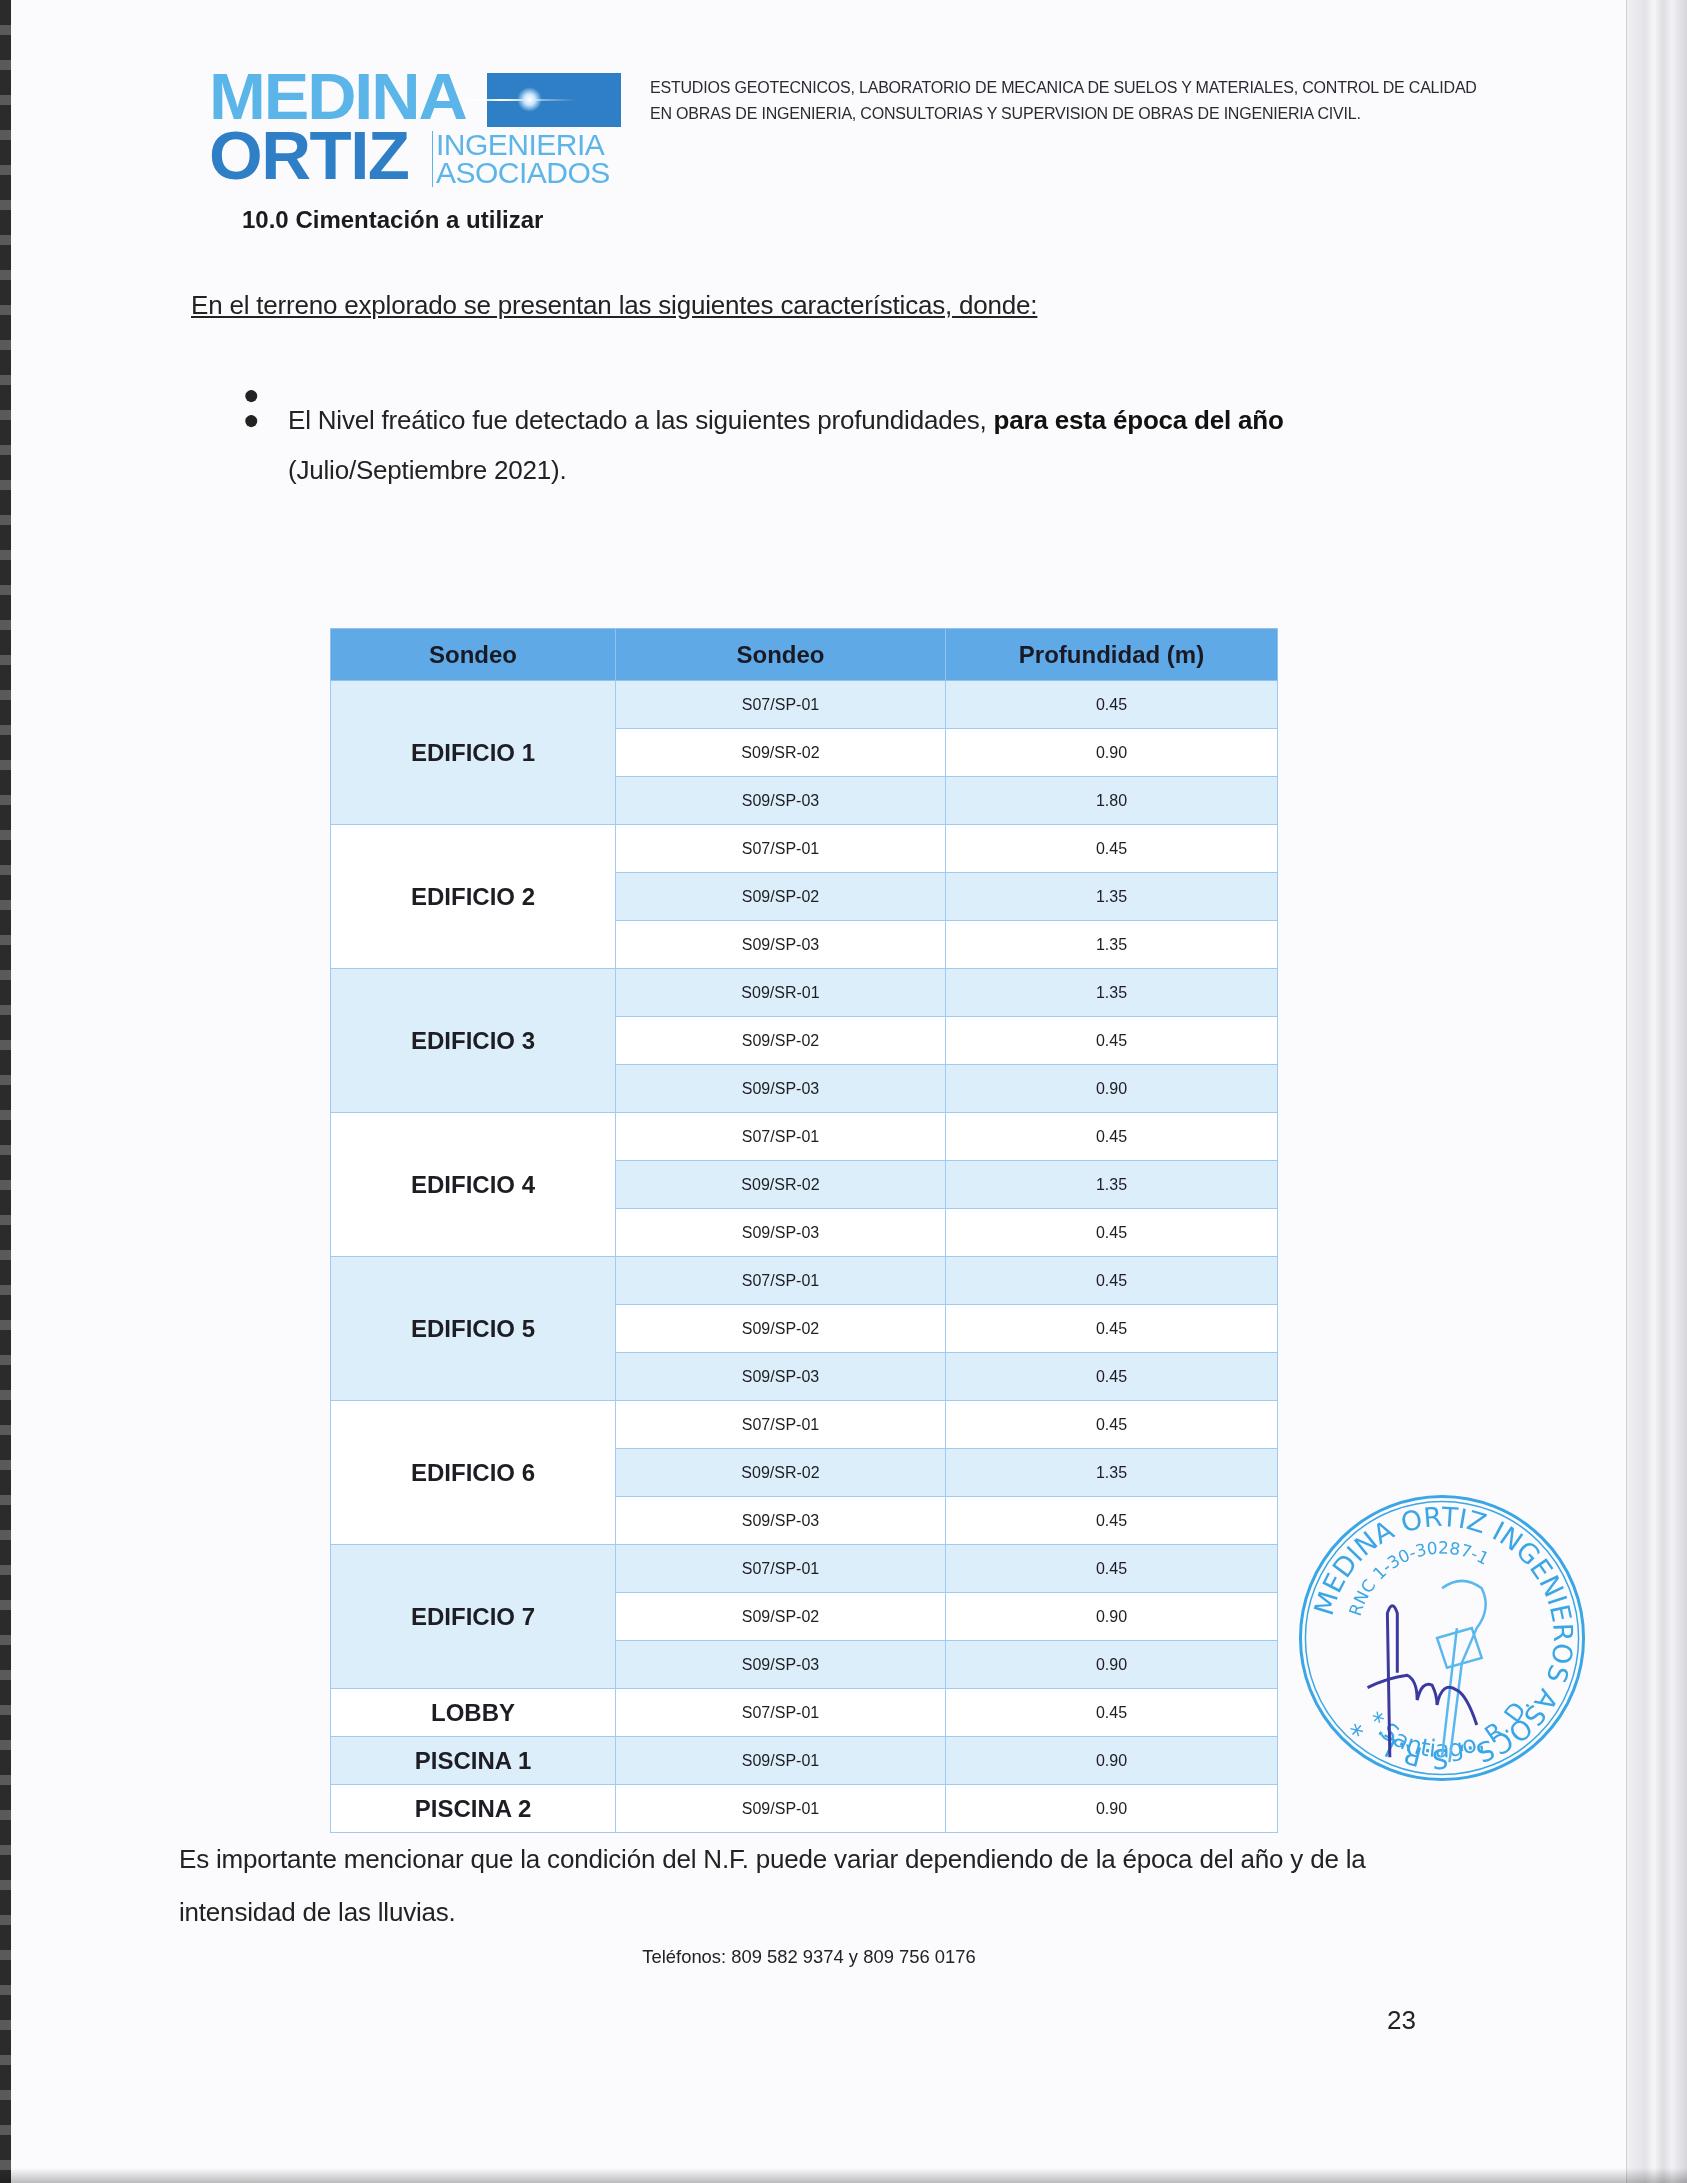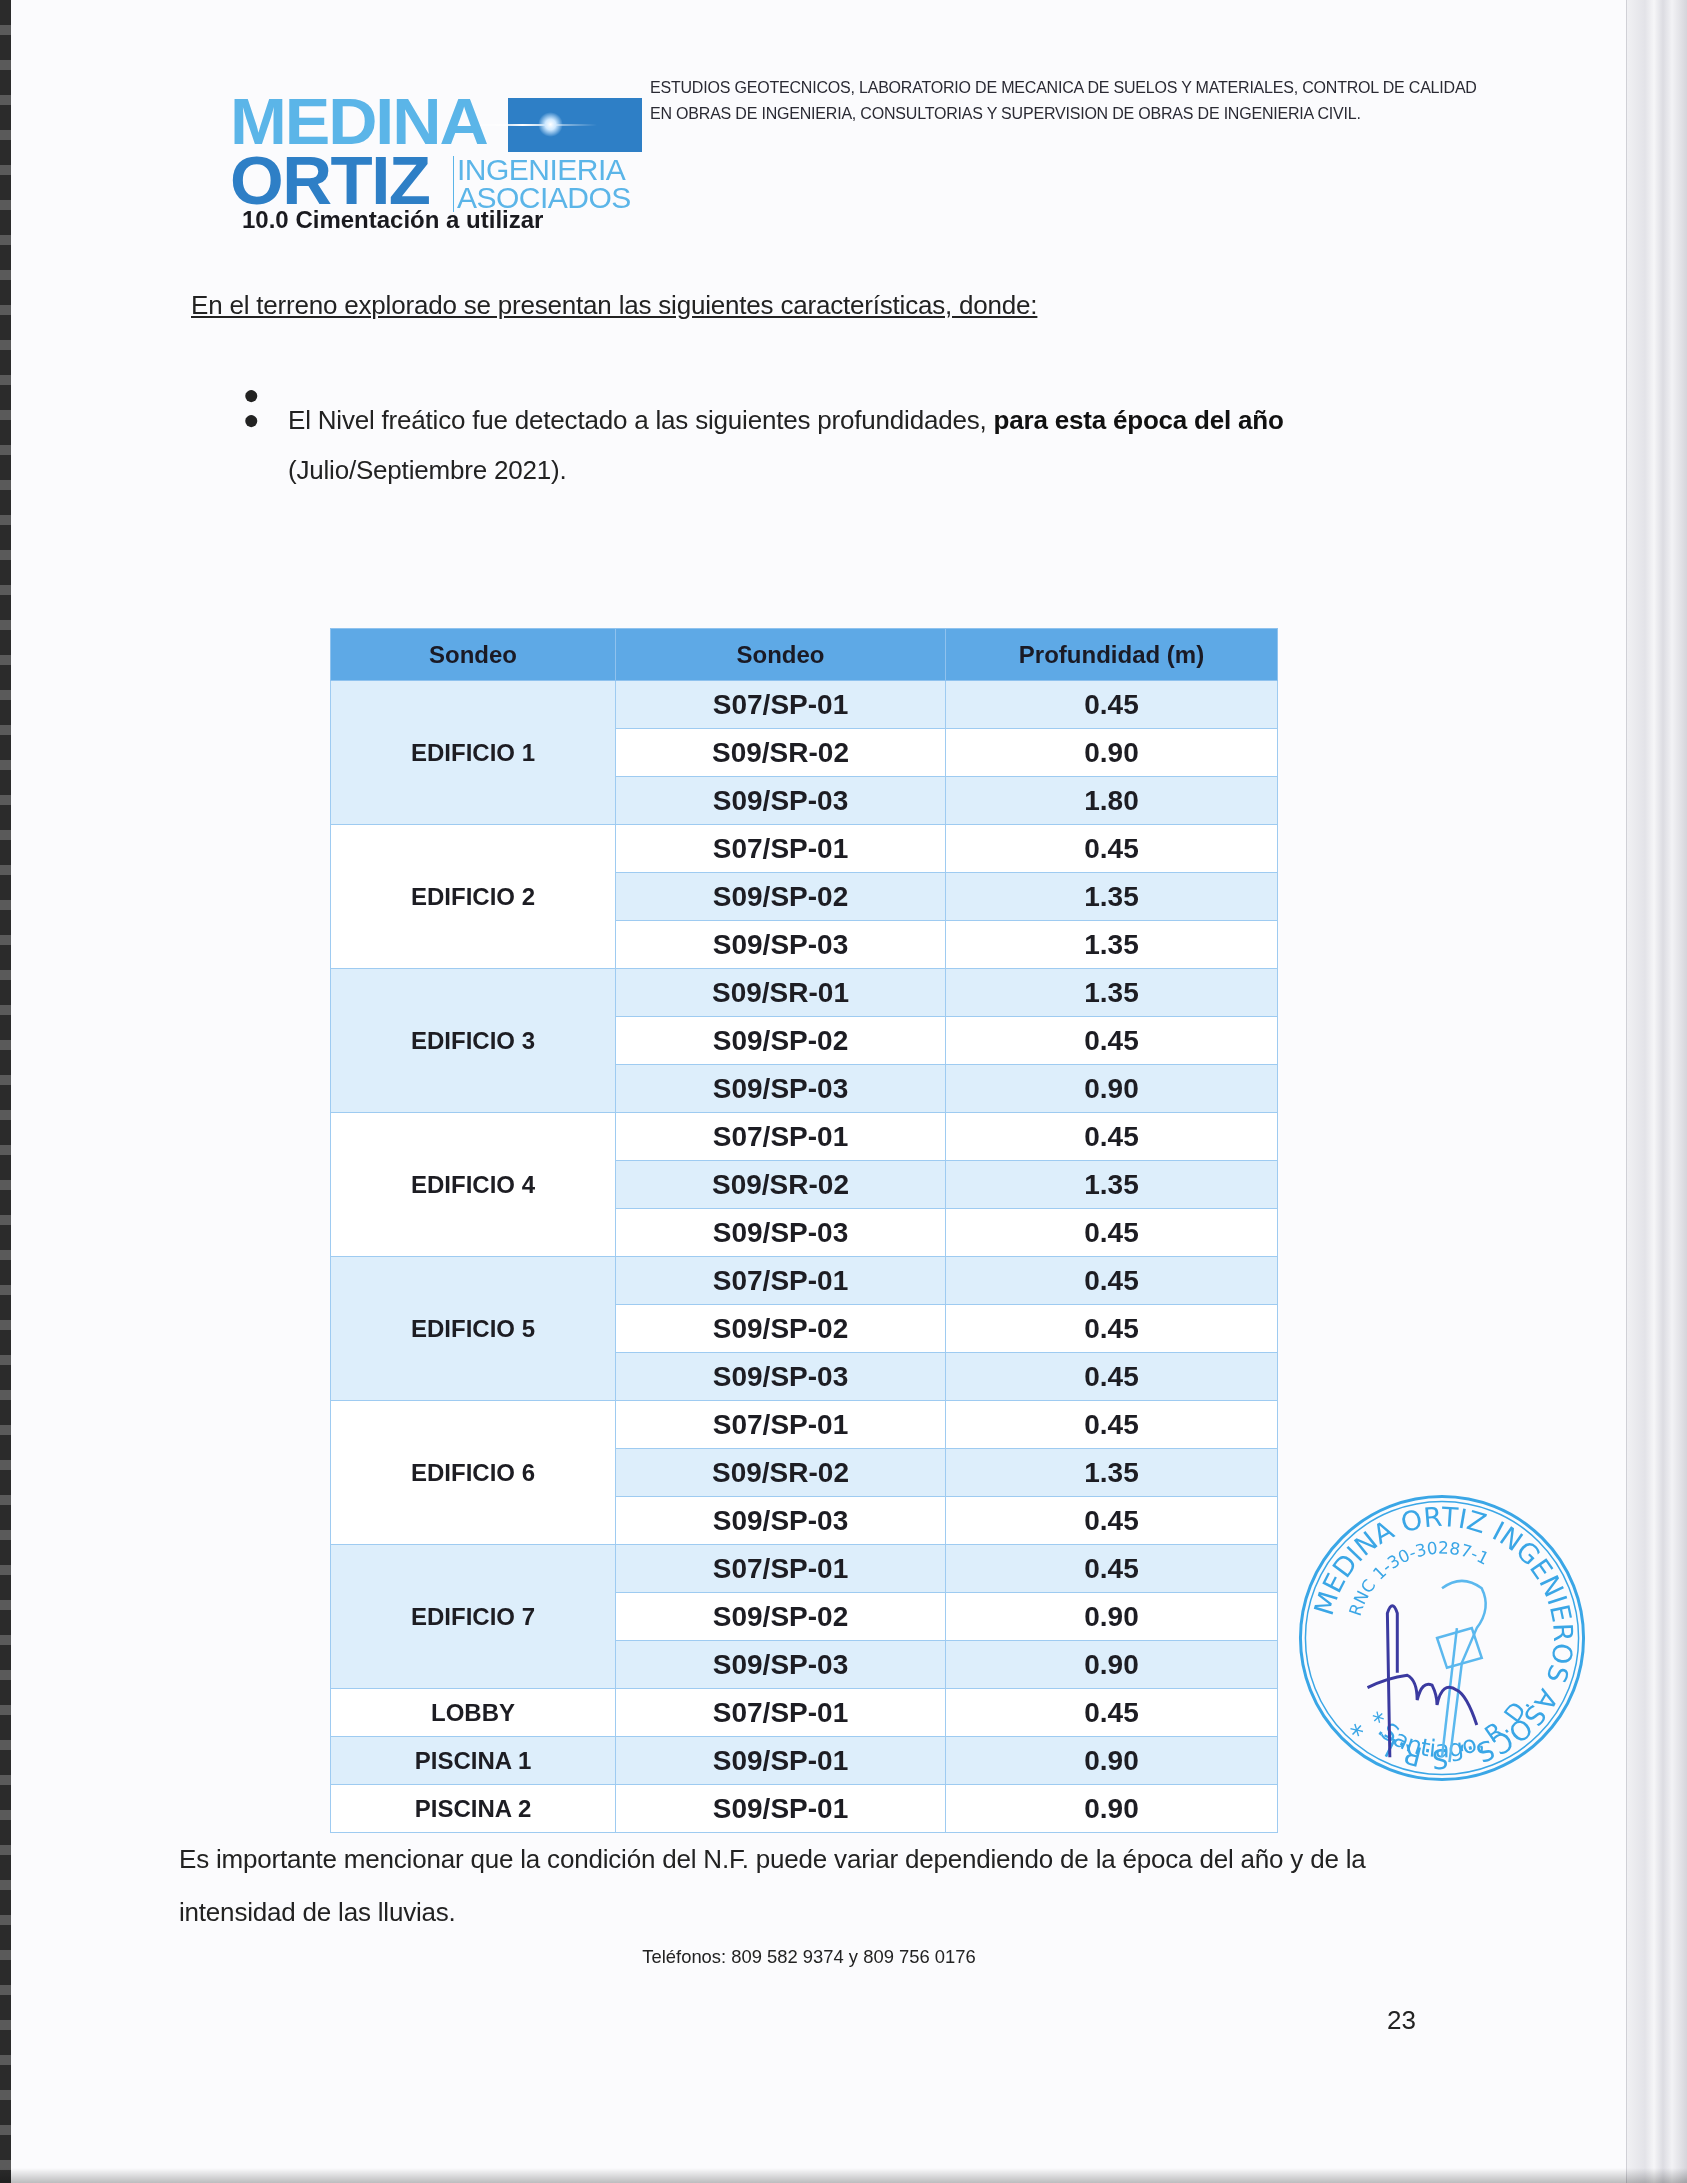--- a/index.html
+++ b/index.html
@@ -11,21 +11,21 @@
   
   .left-edge { position:absolute; left:0; top:0; width:11px; height:2183px;
     background:repeating-linear-gradient(180deg,#2b2b2b 0 25px,#5a5a5a 25px 35px); }
   .right-pages { position:absolute; right:0; top:0; width:60px; height:2183px;
     background:linear-gradient(90deg,#f0f0f3 0,#e3e3e8 30%,#f6f6f8 45%,#dcdce2 60%,#f2f2f5 75%,#d5d5db 100%);
     border-left:1px solid #d0d0d6; }
   .bottom-shadow { position:absolute; left:0; bottom:0; width:1687px; height:15px;
     background:linear-gradient(180deg,rgba(0,0,0,0),rgba(0,0,0,0.25)); }
 
   
-  .logo { position:absolute; left:230px; top:67px; width:412px; height:114px;margin-top:25px; }
+  .logo { position:absolute; left:209px; top:67px; width:412px; height:114px; }
   .logo .medina { position:absolute; left:0; top:0; font-family:"Liberation Sans", sans-serif;
     font-weight:bold; font-size:65px; line-height:60px; letter-spacing:-2px; color:#5bb5e8;
     transform:scaleX(1.05); transform-origin:left; }
   .logo .bluebar { position:absolute; left:278px; top:6px; width:134px; height:54px; background:#2e7fc6; }
   .logo .flare { position:absolute; left:308px; top:20px; width:25px; height:25px; border-radius:50%;
     background:radial-gradient(circle,#ffffff 0,#cfe9ff 30%,rgba(46,127,198,0) 70%); }
   .logo .flare-line { position:absolute; left:218px; top:32px; width:149px; height:1.5px; background:linear-gradient(90deg,rgba(255,255,255,0),#ffffff,rgba(255,255,255,0)); }
   .logo .ortiz { position:absolute; left:0; top:59px; font-weight:bold; font-size:69px; line-height:60px;
     letter-spacing:-1.5px; color:#2e7fc6; }
   .logo .ing { position:absolute; left:223px; top:64px; font-size:30px; line-height:28px; color:#5bb5e8;
@@ -42,21 +42,21 @@
   .bullet { position:relative; padding-left:50px; font-size:26px; line-height:50px; color:#222; letter-spacing:-0.2px; }
   .bullet + .bullet { margin-top:25px; }
   .bullet .dot { position:absolute; left:5px; top:0; font-size:28px; }
   .bullet b { font-weight:bold; color:#111; }
 
   
   .table-wrap { position:absolute; left:330px; top:628px; width:948px; }
   table { border-collapse:collapse; width:100%; table-layout:fixed; }
   th { background:#5ea9e6; color:#1a1a25; font-size:24px; font-weight:bold; height:49px; text-align:center;
     border:1px solid #8fc2ee; }
-  td { font-size:28px; text-align:center; height:45px; border:1px solid #9ecbf1; color:#1d1d23;font-weight:bold; }
+  td { font-size:16px; text-align:center; height:45px; border:1px solid #9ecbf1; color:#1d1d23; }
   td.group { font-weight:bold; font-size:24px; }
   .shade { background:#ddeefb; }
   .white { background:#ffffff; }
   col.c1 { width:285px; } col.c2 { width:330px; } col.c3 { width:332px; }
 
   .closing { position:absolute; left:179px; top:1833px; width:1270px; font-size:26px; line-height:53px; color:#222; letter-spacing:-0.2px; }
 
   .footer { position:absolute; left:164px; top:1943px; width:1290px; text-align:center; font-size:18.4px; line-height:28px; color:#222; }
   .footer .addr { display:block; text-align:left; padding-left:15px; }
   .page-num { position:absolute; left:1387px; top:2005px; font-size:26px; color:#222; }

